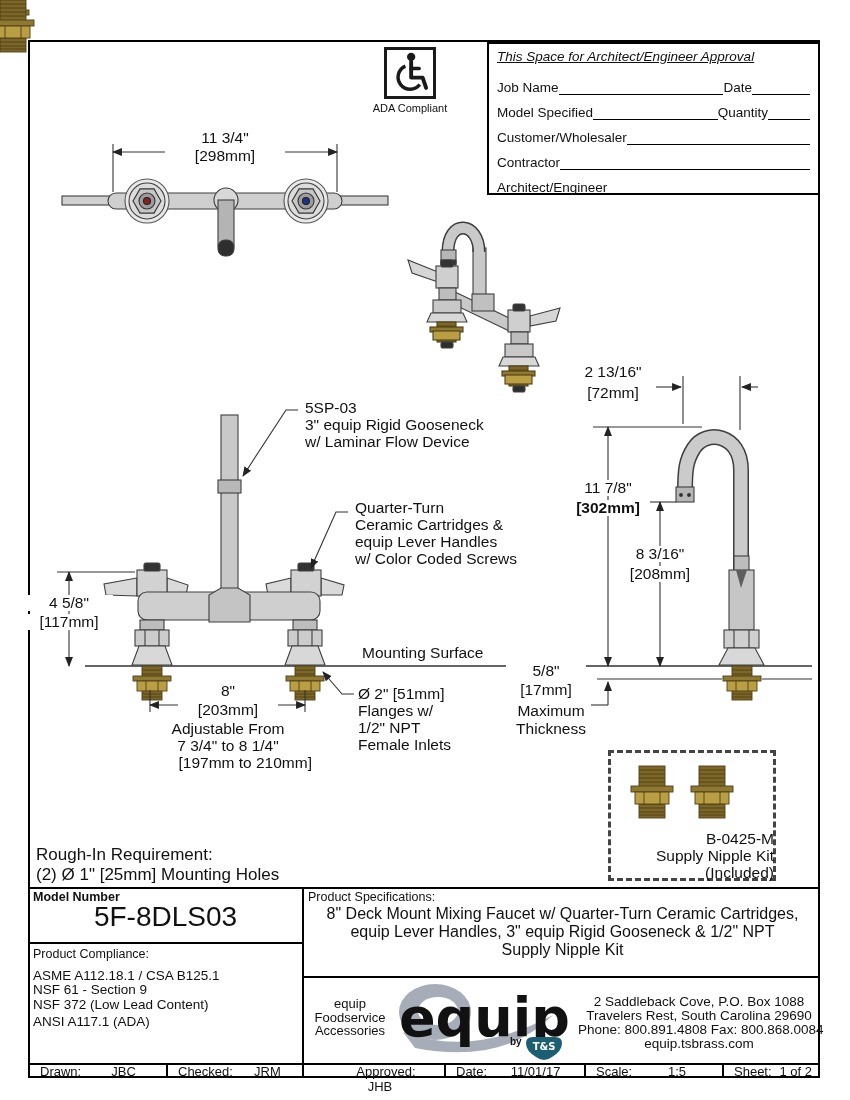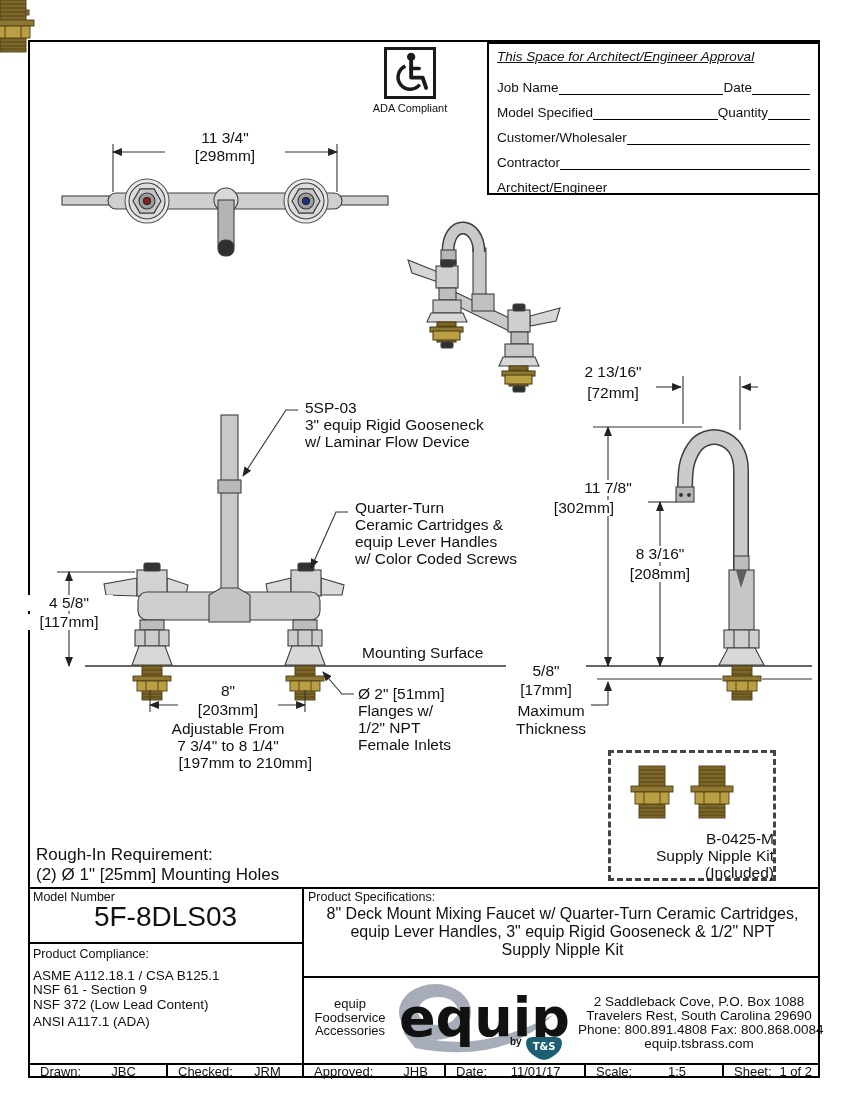--- a/index.html
+++ b/index.html
@@ -273,21 +273,21 @@
 <div class="dim" style="left:178px;top:683px;width:100px;">8"</div>
 <div class="dim" style="left:178px;top:702px;width:100px;">[203mm]</div>
 <div class="dim" style="left:128px;top:721px;width:200px;background:none;">Adjustable From</div>
 <div class="dim" style="left:128px;top:738px;width:200px;background:none;">7 3/4" to 8 1/4"</div>
 <div class="dim" style="left:112px;top:755px;width:200px;background:none;text-align:right;">[197mm to 210mm]</div>
 
 <div class="dim" style="left:570px;top:364px;width:86px;">2 13/16"</div>
 <div class="dim" style="left:570px;top:385px;width:86px;">[72mm]</div>
 
 <div class="dim" style="left:566px;top:480px;width:84px;">11 7/8"</div>
-<div class="dim" style="left:542px;top:500px;width:84px;">[302mm]</div>
+<div class="dim" style="left:566px;top:500px;width:84px;font-weight:bold;">[302mm]</div>
 
 <div class="dim" style="left:618px;top:546px;width:84px;">8 3/16"</div>
 <div class="dim" style="left:618px;top:566px;width:84px;">[208mm]</div>
 
 <div class="dim" style="left:506px;top:663px;width:80px;">5/8"</div>
 <div class="dim" style="left:506px;top:682px;width:80px;">[17mm]</div>
 <div class="dim" style="left:506px;top:703px;width:90px;background:none;">Maximum</div>
 <div class="dim" style="left:506px;top:721px;width:90px;background:none;">Thickness</div>
 
 <div class="lbl" style="left:305px;top:399px;">5SP-03</div>
@@ -318,21 +318,21 @@
 <div class="vline" style="left:302px;top:887px;height:177px;"></div>
 <div class="hline" style="left:28px;top:942px;width:275px;"></div>
 <div class="hline" style="left:303px;top:976px;width:517px;"></div>
 <div class="hline" style="left:28px;top:1063px;width:792px;"></div>
 <div class="vline" style="left:166px;top:1063px;height:15px;"></div>
 <div class="vline" style="left:302px;top:1063px;height:15px;"></div>
 <div class="vline" style="left:444px;top:1063px;height:15px;"></div>
 <div class="vline" style="left:584px;top:1063px;height:15px;"></div>
 <div class="vline" style="left:722px;top:1063px;height:15px;"></div>
 
-<div class="tb-small" style="left:33px;top:890px;">Model Number</div>
+<div class="tb-small" style="left:33px;top:890px;font-weight:bold;">Model Number</div>
 <div class="model-number">5F-8DLS03</div>
 <div class="tb-small" style="left:33px;top:947px;">Product Compliance:</div>
 <div class="comp-list">
   <div>ASME A112.18.1 / CSA B125.1</div>
   <div>NSF 61 - Section 9</div>
   <div>NSF 372 (Low Lead Content)</div>
   <div style="margin-top:3px;">ANSI A117.1 (ADA)</div>
 </div>
 
 <div class="tb-small" style="left:308px;top:890px;">Product Specifications:</div>
@@ -364,21 +364,21 @@
 <div class="addr" style="top:1037px;">equip.tsbrass.com</div>
 
 <div class="footer-cell" style="left:28px;width:138px;">
   <span class="fl">Drawn:</span>
   <span class="fv">JBC</span>
 </div>
 <div class="footer-cell" style="left:166px;width:136px;">
   <span class="fl">Checked:</span>
   <span class="fv">JRM</span>
 </div>
-<div class="footer-cell" style="left:302px;width:156px;">
+<div class="footer-cell" style="left:302px;width:156px;flex-direction:column;">
   <span class="fl">Approved:</span>
   <span class="fv">JHB</span>
 </div>
 <div class="footer-cell" style="left:444px;width:140px;">
   <span class="fl">Date:</span>
   <span class="fv">11/01/17</span>
 </div>
 <div class="footer-cell" style="left:584px;width:138px;">
   <span class="fl">Scale:</span>
   <span class="fv">1:5</span>

